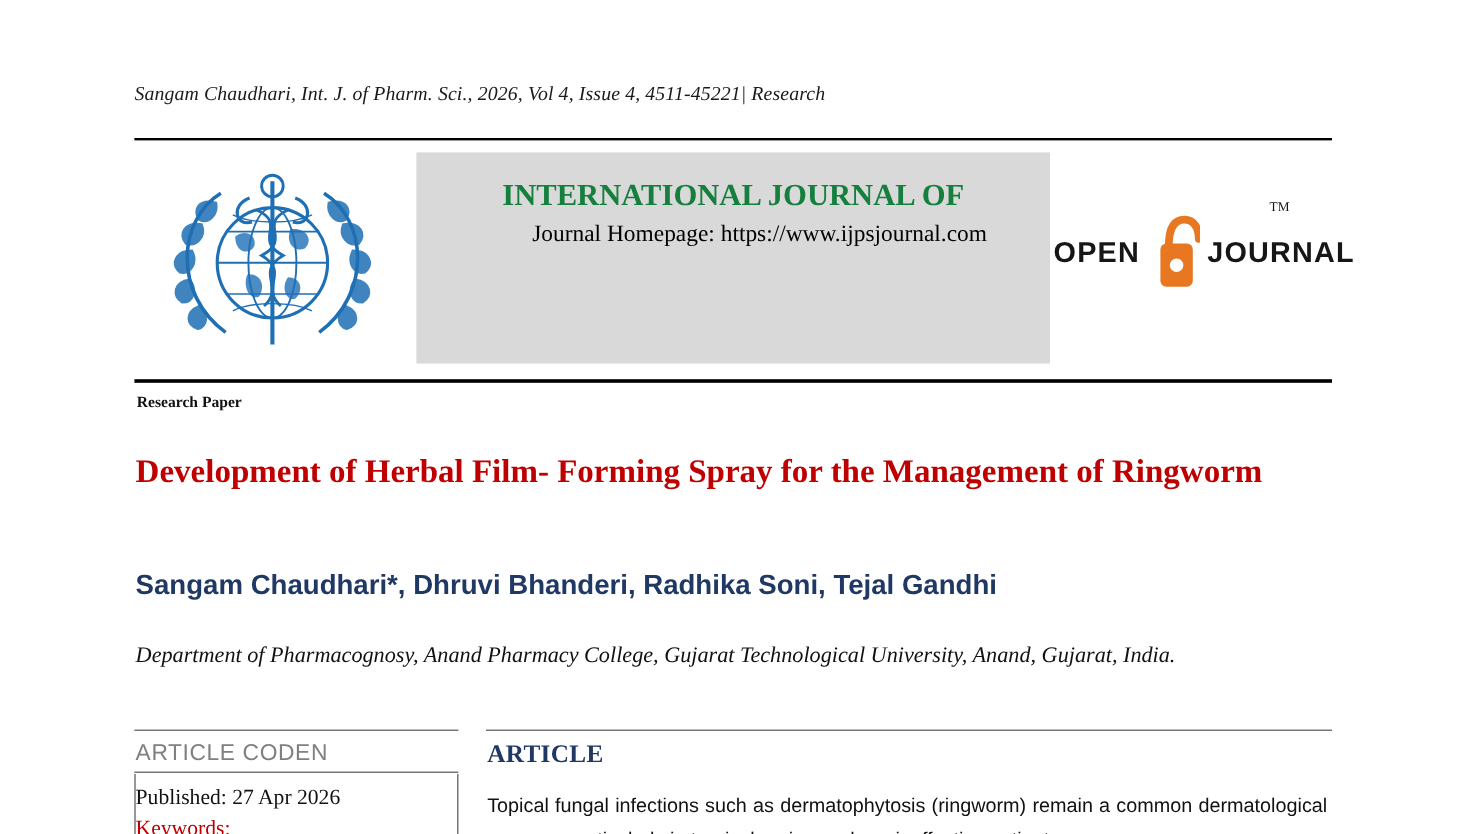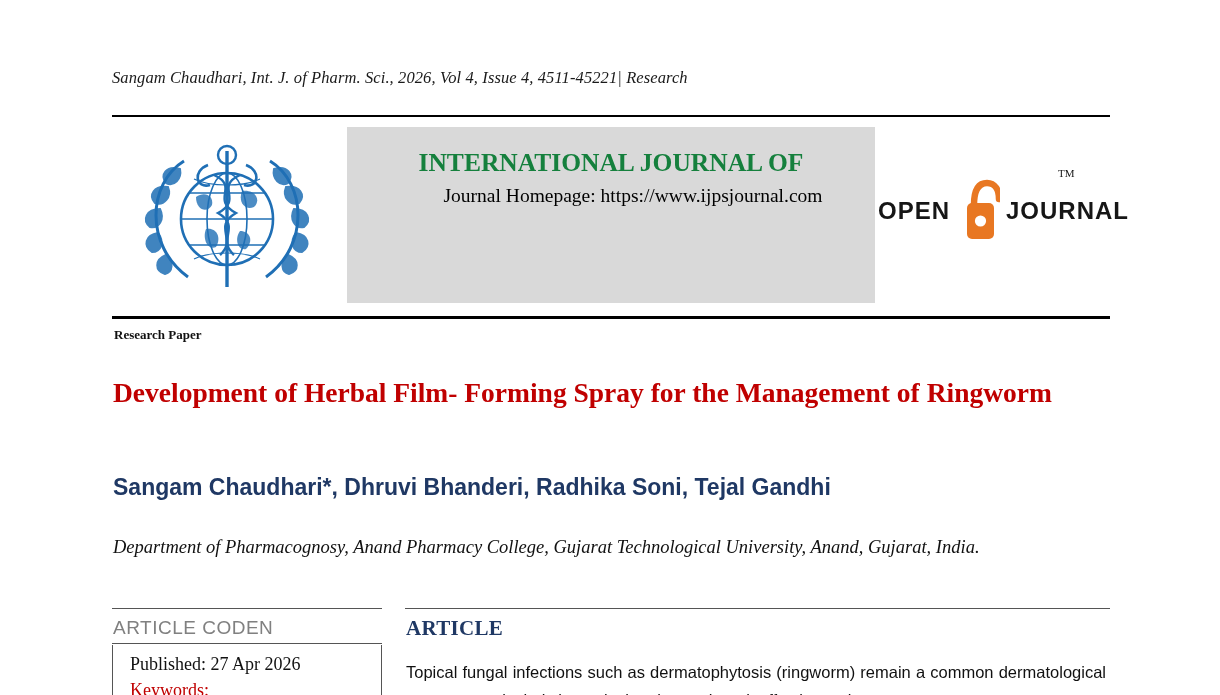--- a/index.html
+++ b/index.html
@@ -217,21 +217,21 @@
   }
   .info-box {
     position: absolute;
     top: 645px;
     left: 112px;
     width: 270px;
     height: 50px;
     border-left: 1px solid #555;
     border-right: 1px solid #555;
     box-sizing: border-box;
-    padding: 6px 10px 0 17px;
+    padding: 6px 10px 0 0;
   }
   .info-published {
     font-family: "Liberation Serif", serif;
     font-size: 18px;
     line-height: 26px;
     color: #111;
   }
   .info-keywords {
     font-family: "Liberation Serif", serif;
     font-size: 18px;

